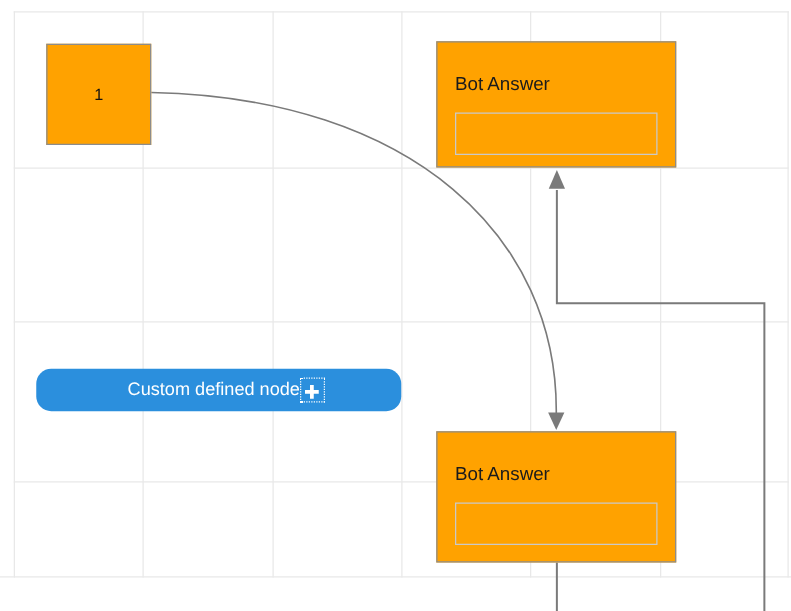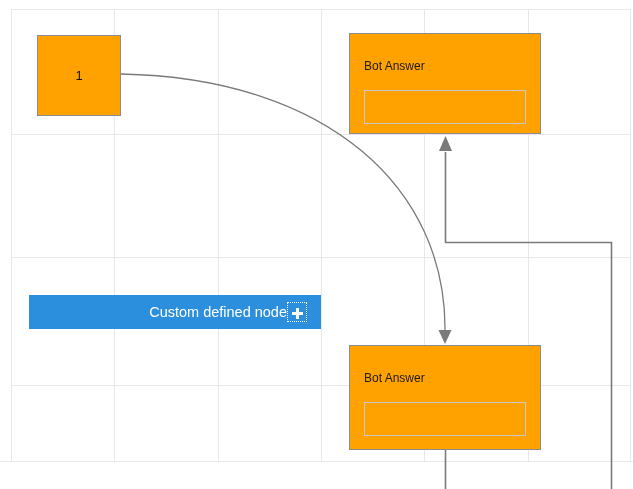--- a/index.html
+++ b/index.html
@@ -34,43 +34,44 @@
   }
   .node-start .node-num{
     color:#111111;
     font-size:13px;
     line-height:1;
   }
   .node-bot .node-title{
     position:absolute;
     left:14px;top:26px;
     color:#1b1b1b;
-    font-size:12px;
+    font-size:15px;
     line-height:1;
     white-space:nowrap;
   }
   .node-bot .node-slot{
     position:absolute;
     left:14px;
     right:14px;
     height:34px;
     box-sizing:border-box;
     border:1px solid #c9c9c9;
     background:transparent;
   }
 
   .palette-button{
     position:absolute;
     box-sizing:border-box;
     background:#2b8fdd;
     display:flex;
     align-items:center;
-    justify-content:flex-end;
+    justify-content:center;
     padding:0 14px 0 26px;
     color:#ffffff;
+    border-radius:12px;
   }
   .palette-button .pb-label{
     font-size:14.5px;
     line-height:1;
     white-space:nowrap;
     color:#ffffff;
   }
   .pb-add{
     position:relative;
     width:20px;height:20px;

